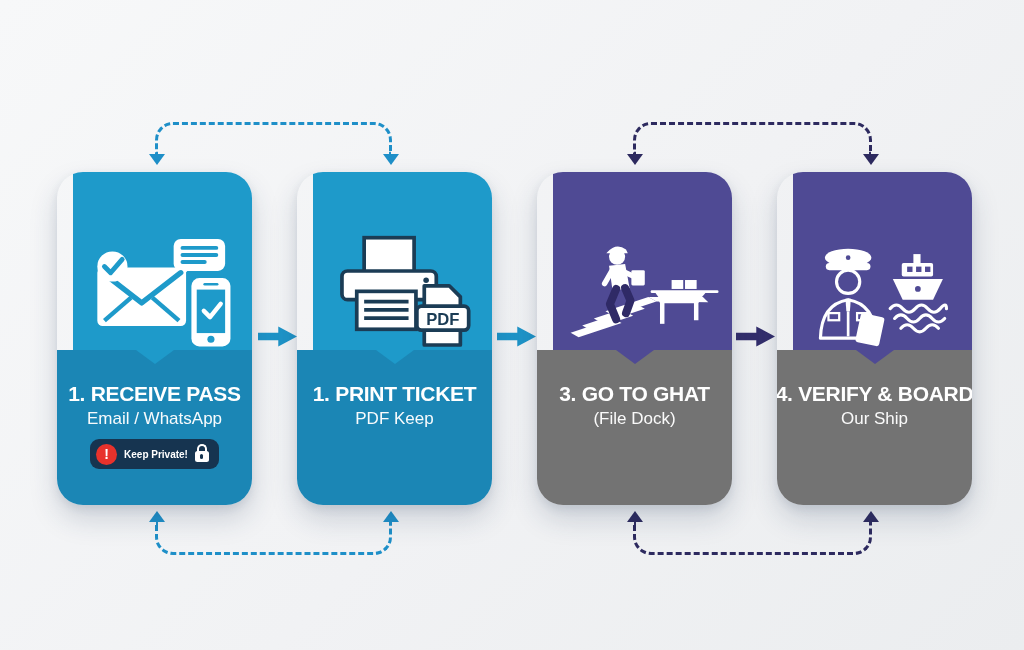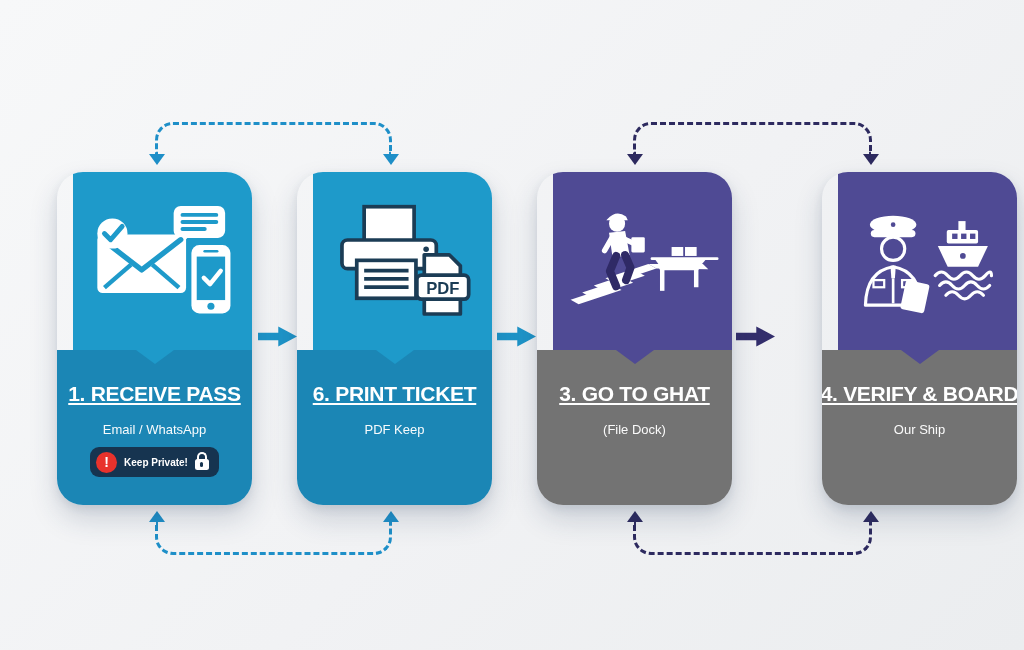--- a/index.html
+++ b/index.html
@@ -13,45 +13,45 @@
   .canvas { position:absolute; inset:0; }
 
   
   .card {
     position:absolute; top:172px; width:195px; height:333px;
     border-radius:26px; overflow:hidden;
     box-shadow: 0 14px 28px rgba(35,55,90,.18), 0 4px 10px rgba(35,55,90,.10);
   }
   .card-top {
     position:relative; height:178px;
-    display:flex; align-items:center; justify-content:center;margin-left:16px;
+    display:flex; align-items:flex-end; justify-content:center;margin-left:16px;
   }
   .card-bottom {
     position:relative; height:155px;
     display:flex; flex-direction:column; align-items:center;
     padding-top:32px;
   }
   .notch {
     position:absolute; top:0; left:50%; transform:translateX(-50%);
     width:0; height:0;
     border-left:19px solid transparent; border-right:19px solid transparent;
   }
   .card.blue   .card-top    { background:#1E9ACA; }
   .card.blue   .card-bottom { background:#1B86B5; }
   .card.blue   .notch       { border-top:14px solid #1E9ACA; }
   .card.purple .card-top    { background:#4F4A94; }
   .card.purple .card-bottom { background:#737373; }
   .card.purple .notch       { border-top:14px solid #4F4A94; }
 
   .card-title {
     color:#fff; font-size:21px; font-weight:700; letter-spacing:-.3px;
-    line-height:1.1; text-align:center; white-space:nowrap;text-decoration:underline;
+    line-height:1.1; text-align:center; white-space:nowrap;
   }
   .card-subtitle {
-    color:#fff; font-size:13px; font-weight:400; margin-top:17px;
+    color:#fff; font-size:17px; font-weight:400; margin-top:4px;
     opacity:.97; text-align:center; white-space:nowrap;
   }
 
   
   .badge {
     margin-top:10px; background:#163450; border-radius:9px;
     display:flex; align-items:center; gap:7px; padding:4px 10px 4px 6px;
     height:30px;
   }
   .alert-circle {
@@ -165,21 +165,21 @@
         <line x1="38" y1="73" x2="86" y2="73" stroke="#1B3C55" stroke-width="4"></line>
         <line x1="38" y1="82" x2="86" y2="82" stroke="#1B3C55" stroke-width="4"></line>
         <line x1="38" y1="91" x2="86" y2="91" stroke="#1B3C55" stroke-width="4"></line>
         <path d="M103,56 h27 l12,12 v52 h-39 z" fill="#fff" stroke="#1B3C55" stroke-width="4" stroke-linejoin="round"></path>
         <rect x="95" y="78" width="56" height="26" rx="5" fill="#fff" stroke="#1B3C55" stroke-width="4"></rect>
         <text x="123" y="98" font-size="18" font-weight="bold" fill="#1B3C55" text-anchor="middle" font-family="Liberation Sans, sans-serif">PDF</text>
       </svg>
     </div>
     <div class="card-bottom">
       <div class="notch"></div>
-      <div class="card-title">6. PRINT TICKET</div>
+      <div class="card-title">1. PRINT TICKET</div>
       <div class="card-subtitle">PDF Keep</div>
     </div>
   </div>
 
   <div class="card purple" style="left:537px;">
     <div class="card-top">
       <svg width="152" viewBox="0 0 170 125">
         <line x1="95" y1="60" x2="168" y2="60" stroke="#fff" stroke-width="3" stroke-linecap="round"></line>
         <path d="M98,60 l9,13 h38 l11,-13 z" fill="#fff"></path>
         <rect x="117" y="47" width="13" height="10" fill="#fff"></rect>
@@ -205,21 +205,21 @@
         <path d="M65,56 l6,14 -5,14" fill="none" stroke="#2F2A66" stroke-width="9" stroke-linecap="round" stroke-linejoin="round"></path>
       </svg>
     </div>
     <div class="card-bottom">
       <div class="notch"></div>
       <div class="card-title">3. GO TO GHAT</div>
       <div class="card-subtitle">(File Dock)</div>
     </div>
   </div>
 
-  <div class="card purple" style="left:822px;">
+  <div class="card purple" style="left:777px;">
     <div class="card-top">
       <svg width="152" viewBox="0 0 170 125">
         <ellipse cx="46" cy="22" rx="26" ry="10" fill="#fff"></ellipse>
         <rect x="21" y="28" width="50" height="8" rx="4" fill="#fff"></rect>
         <circle cx="46" cy="22" r="2.6" fill="#4F4A94"></circle>
         <circle cx="46" cy="49" r="13" fill="none" stroke="#fff" stroke-width="3.5"></circle>
         <path d="M15,112 q1,-38 31,-43 q30,5 31,43 z" fill="none" stroke="#fff" stroke-width="3.5" stroke-linejoin="round"></path>
         <polygon points="43,68 49,68 48,82 44,82" fill="#fff"></polygon>
         <line x1="46" y1="82" x2="46" y2="110" stroke="#fff" stroke-width="3"></line>
         <rect x="24" y="84" width="12" height="8" fill="none" stroke="#fff" stroke-width="2.5"></rect>

